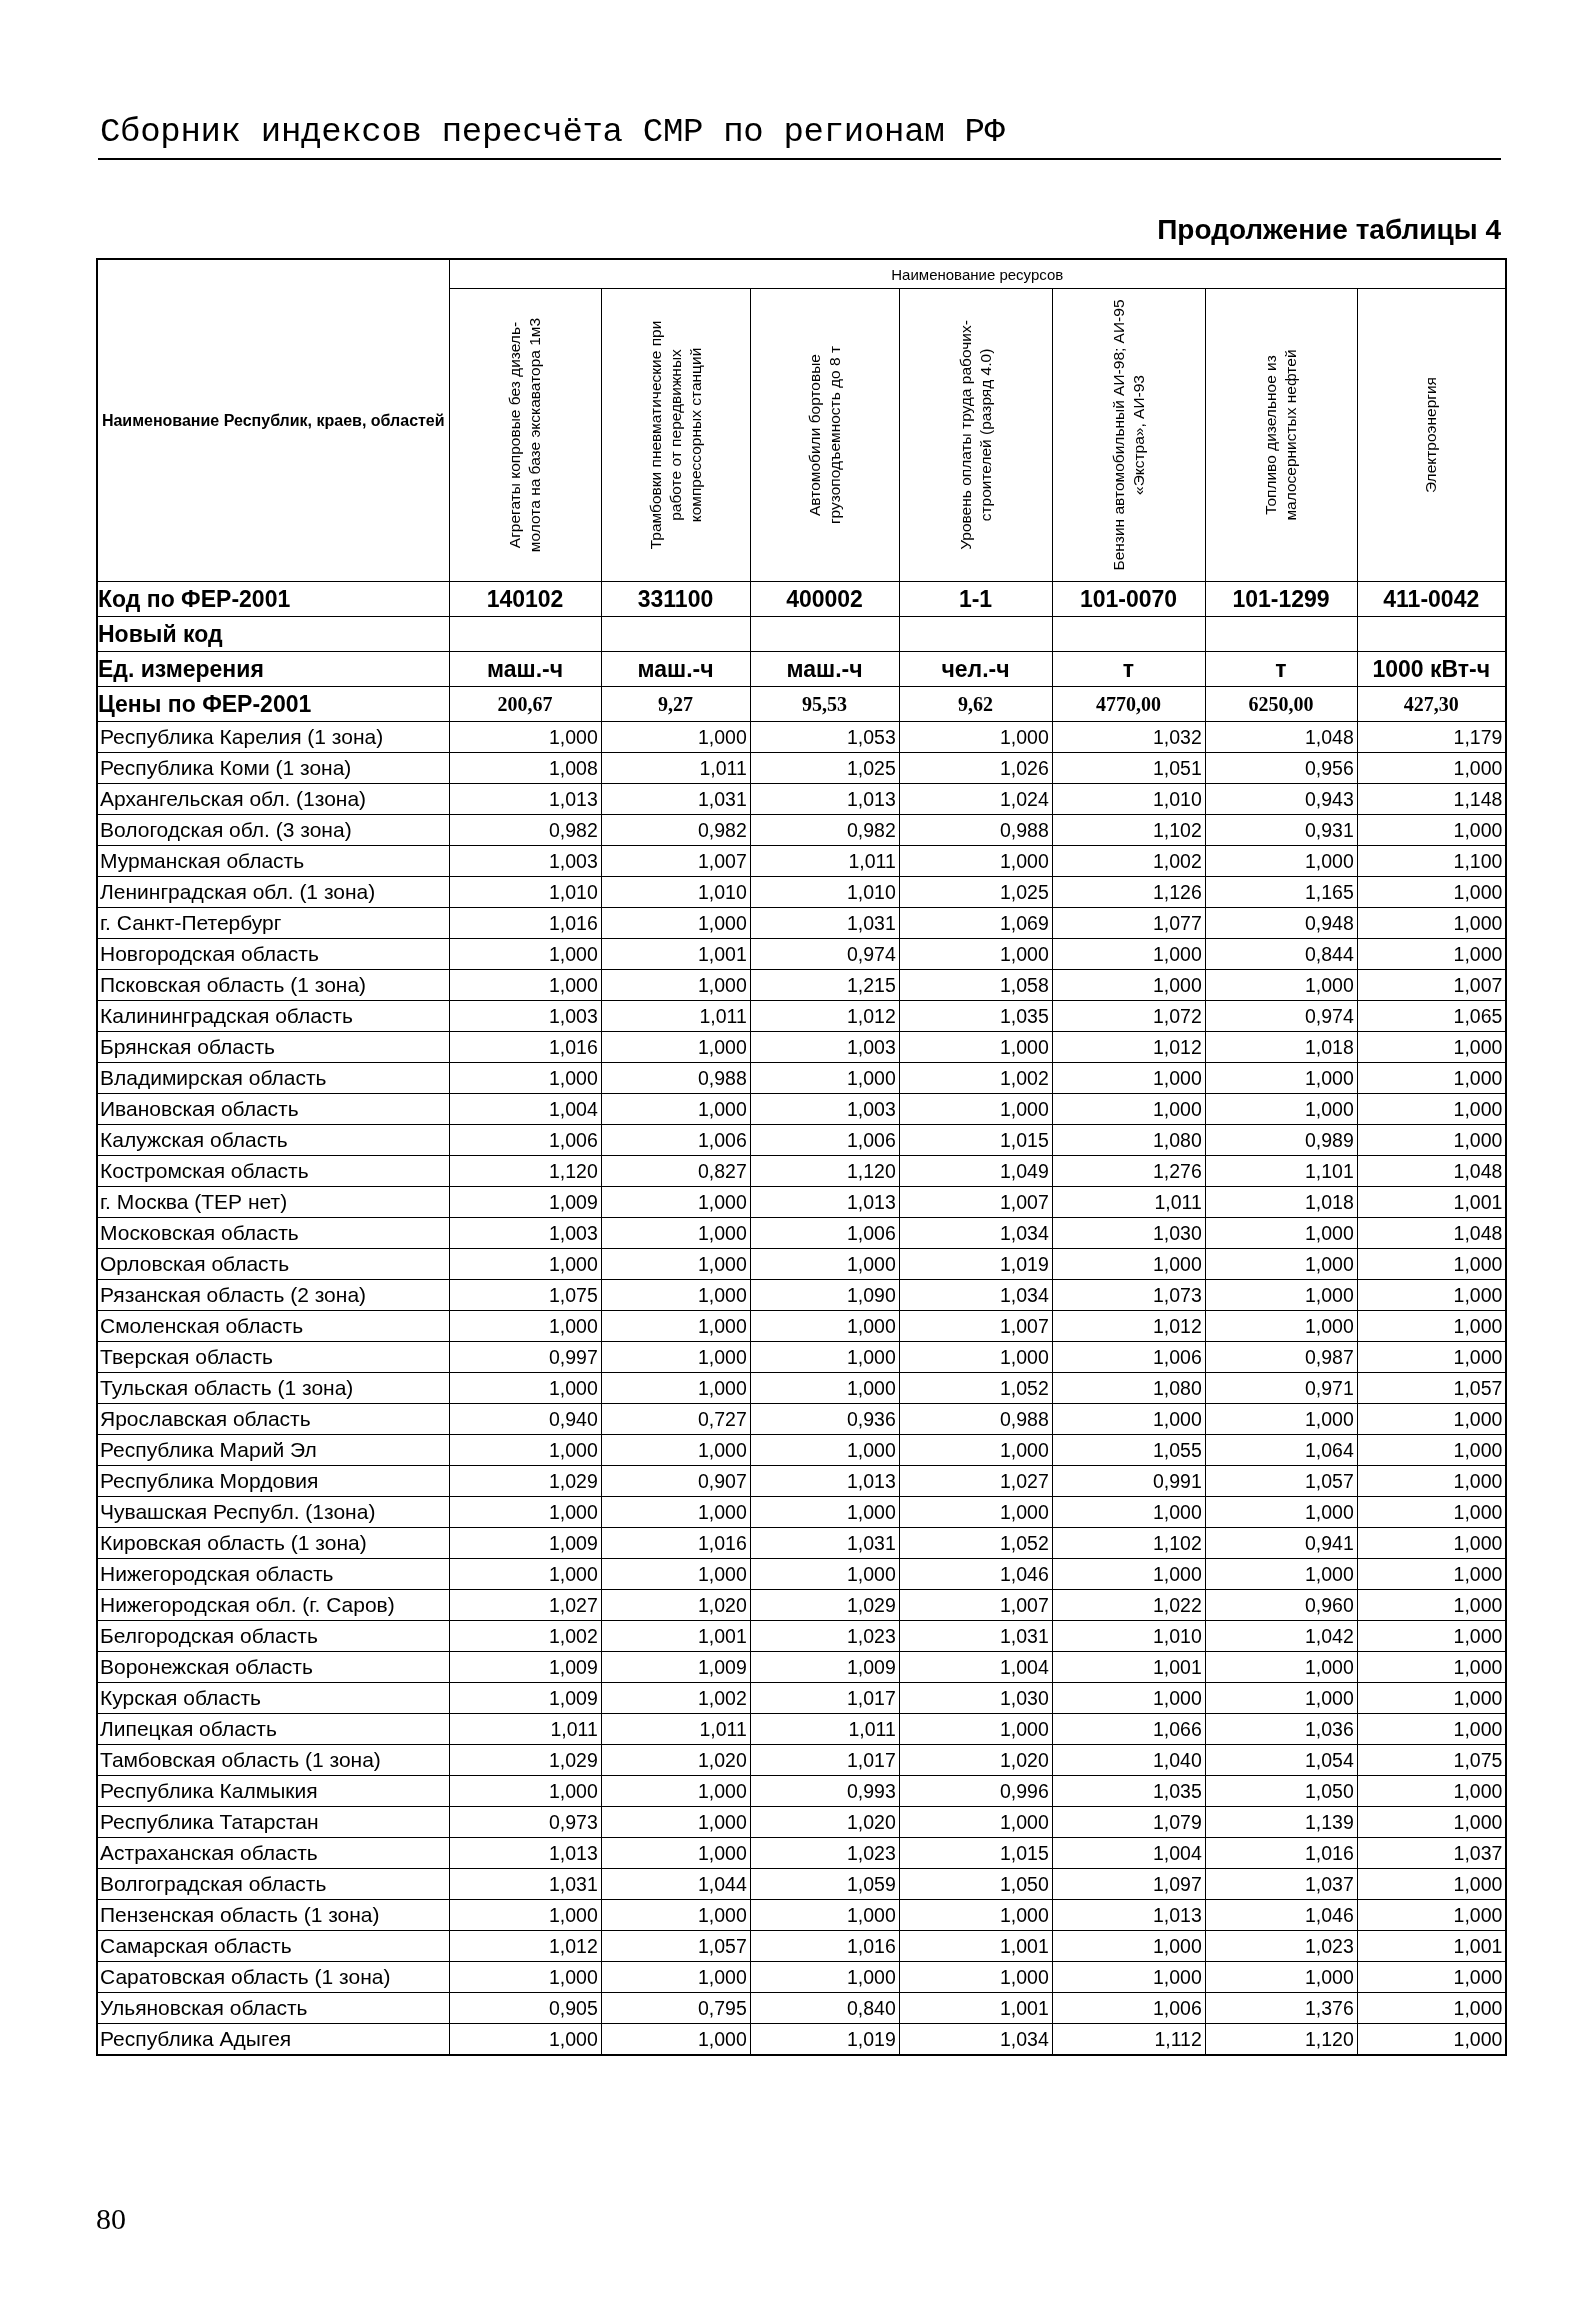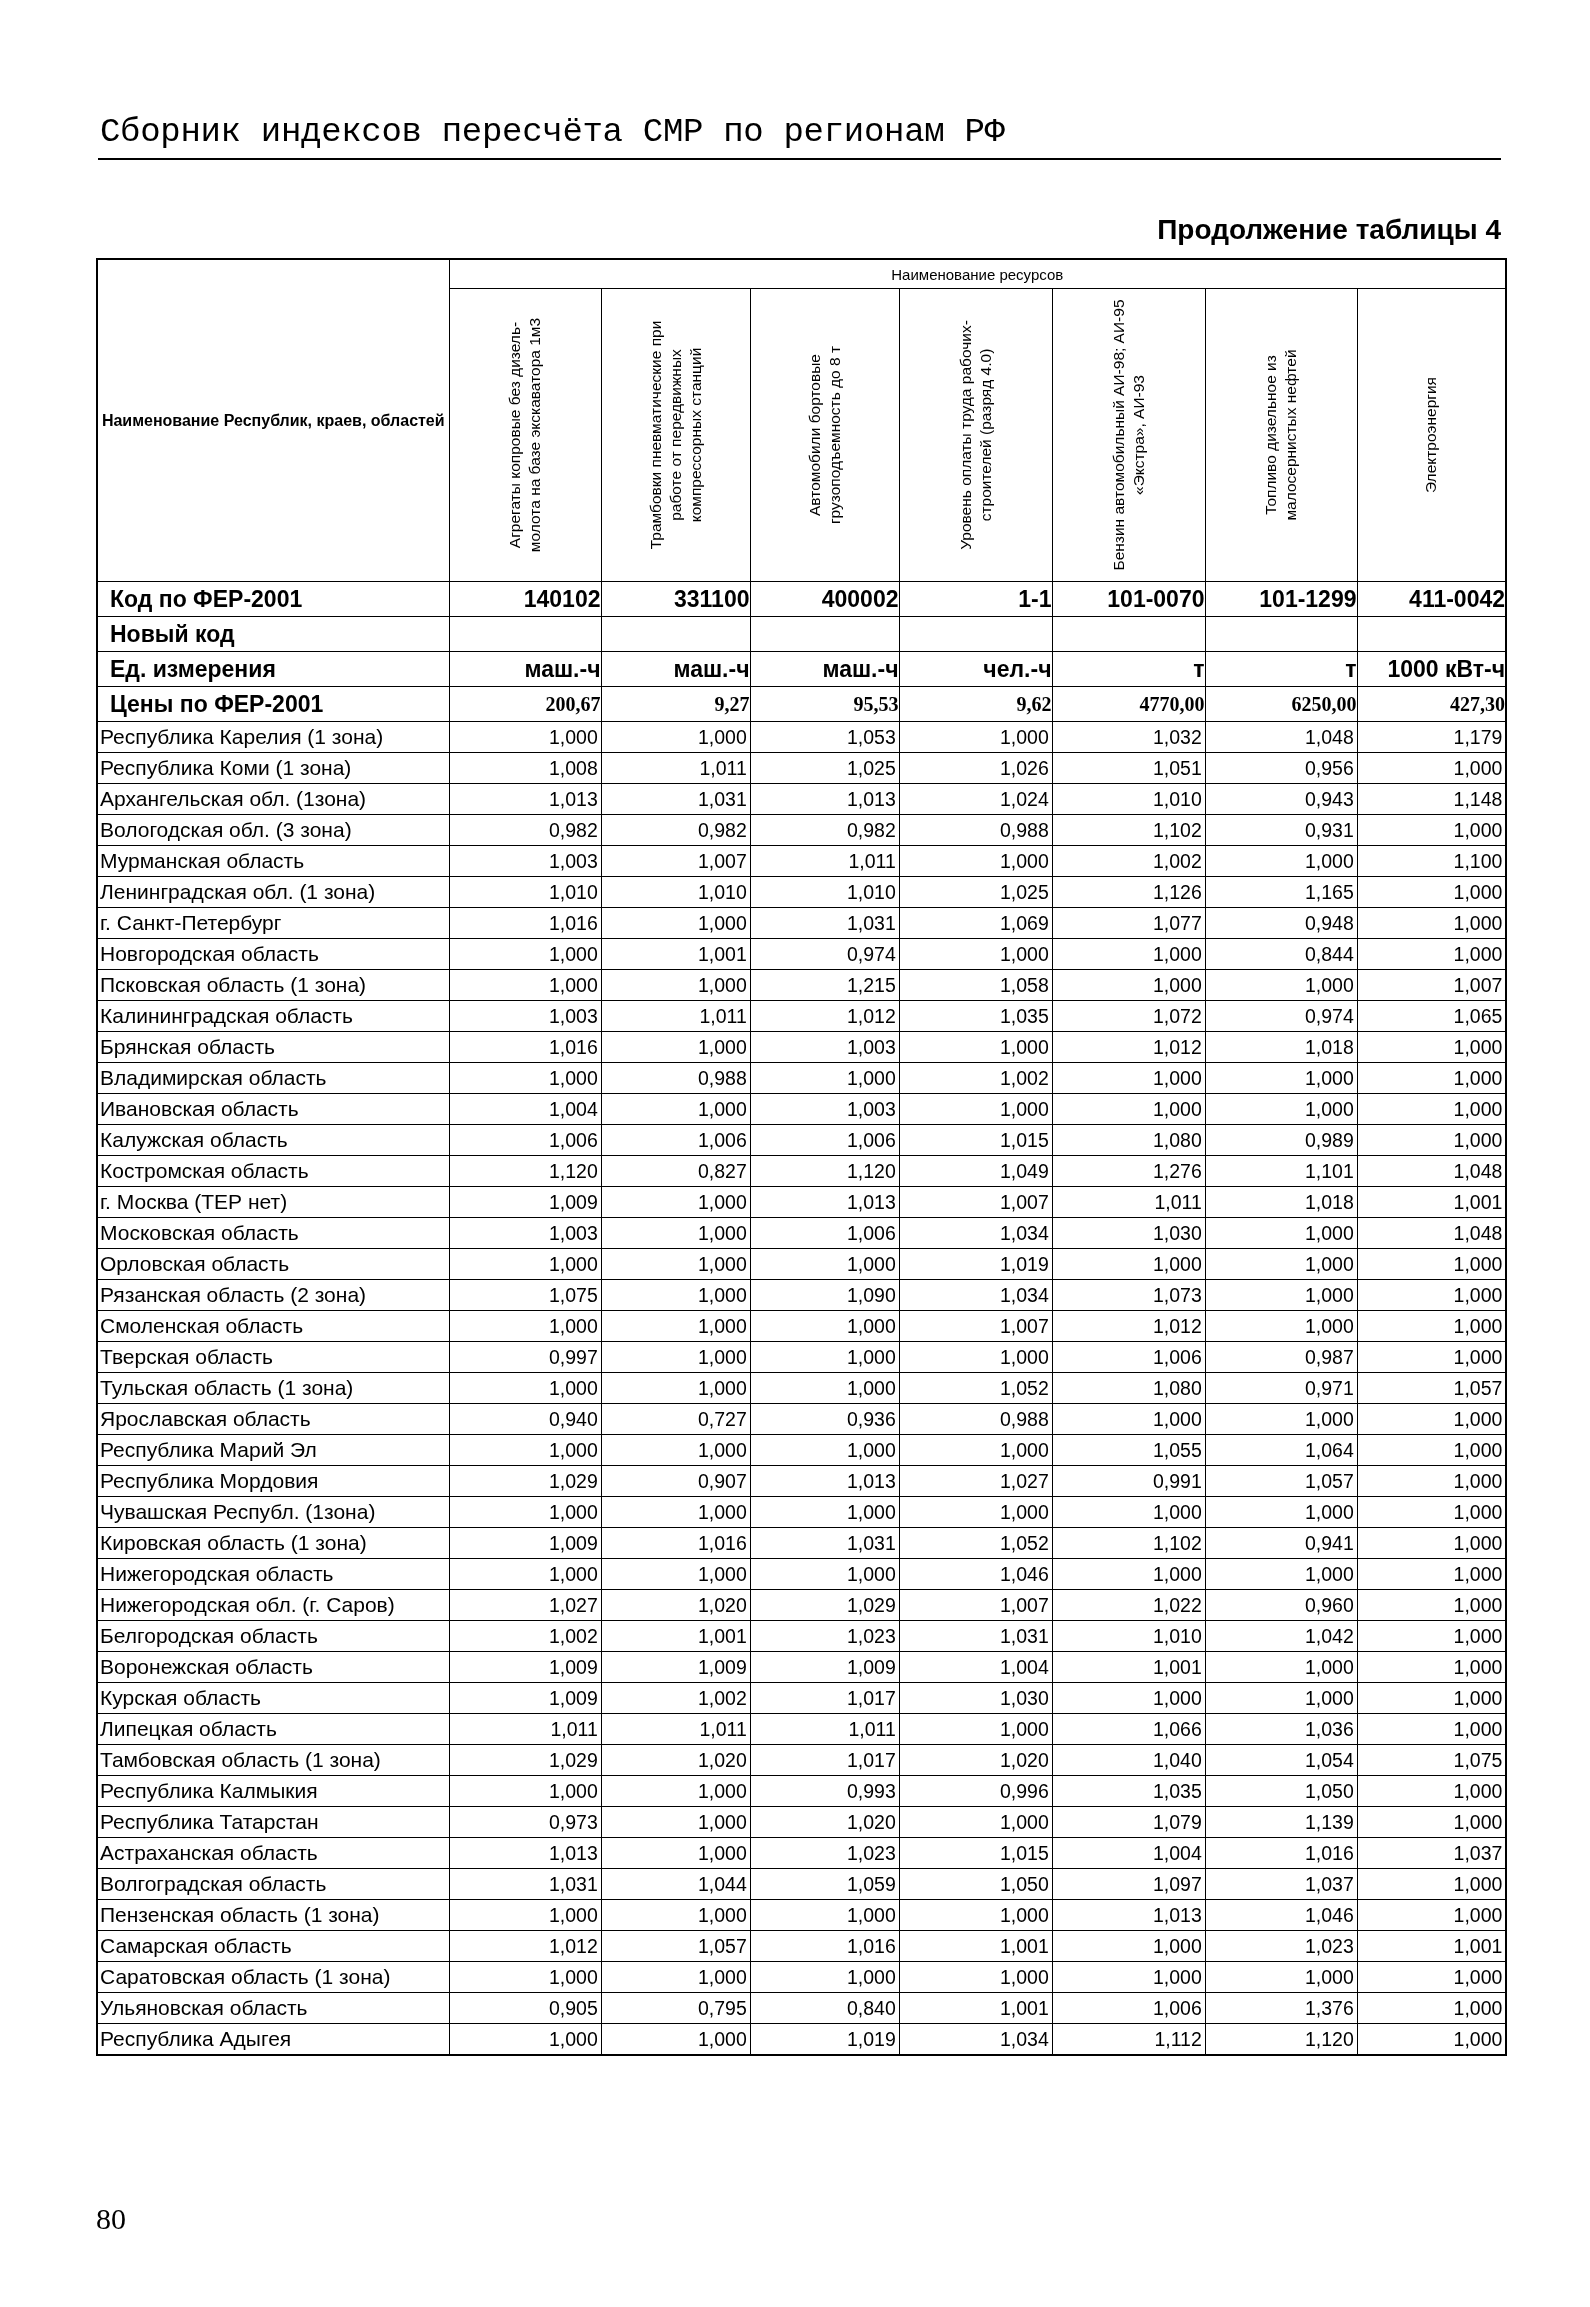--- a/index.html
+++ b/index.html
@@ -30,22 +30,22 @@
   .h-group { height: 28px; font-weight: normal; font-size: 15px; text-align: center; margin-left: 8px; }
   .h-name { font-weight: bold; font-size: 16px; text-align: center; line-height: 20px; padding: 0 20px; }
   .h-res { height: 292px; position: relative; }
   .h-res .rot {
     position: absolute; left: 50%; top: 50%;
     transform: translate(-50%, -50%) rotate(-90deg);
     width: 276px; text-align: center;
     font-size: 15.5px; line-height: 20px; font-weight: normal;
   }
   tr.info td { height: 34px; font-weight: bold; font-size: 23px; }
-  tr.info td.lbl { text-align: left; padding-left: 12px; font-size: 23px; }
-  tr.info td.val { text-align: right; }
+  tr.info td.lbl { text-align: left; padding-left: 0; font-size: 23px; }
+  tr.info td.val { text-align: center; }
   tr.info td.serifval { font-family: "Liberation Serif", "DejaVu Serif", serif; font-size: 20px; }
   tr.row td { height: 30px; font-size: 21px; }
   tr.row td.lbl { text-align: left; padding-left: 2px; white-space: nowrap; }
   tr.row td.num { text-align: right; padding-right: 2.7px; font-size: 19.5px; }
   .page-number {
     position: absolute; left: 96px; top: 2202px;
     font-family: "Liberation Serif", "DejaVu Serif", serif; font-size: 30px;
   }
 </style>
 </head>

